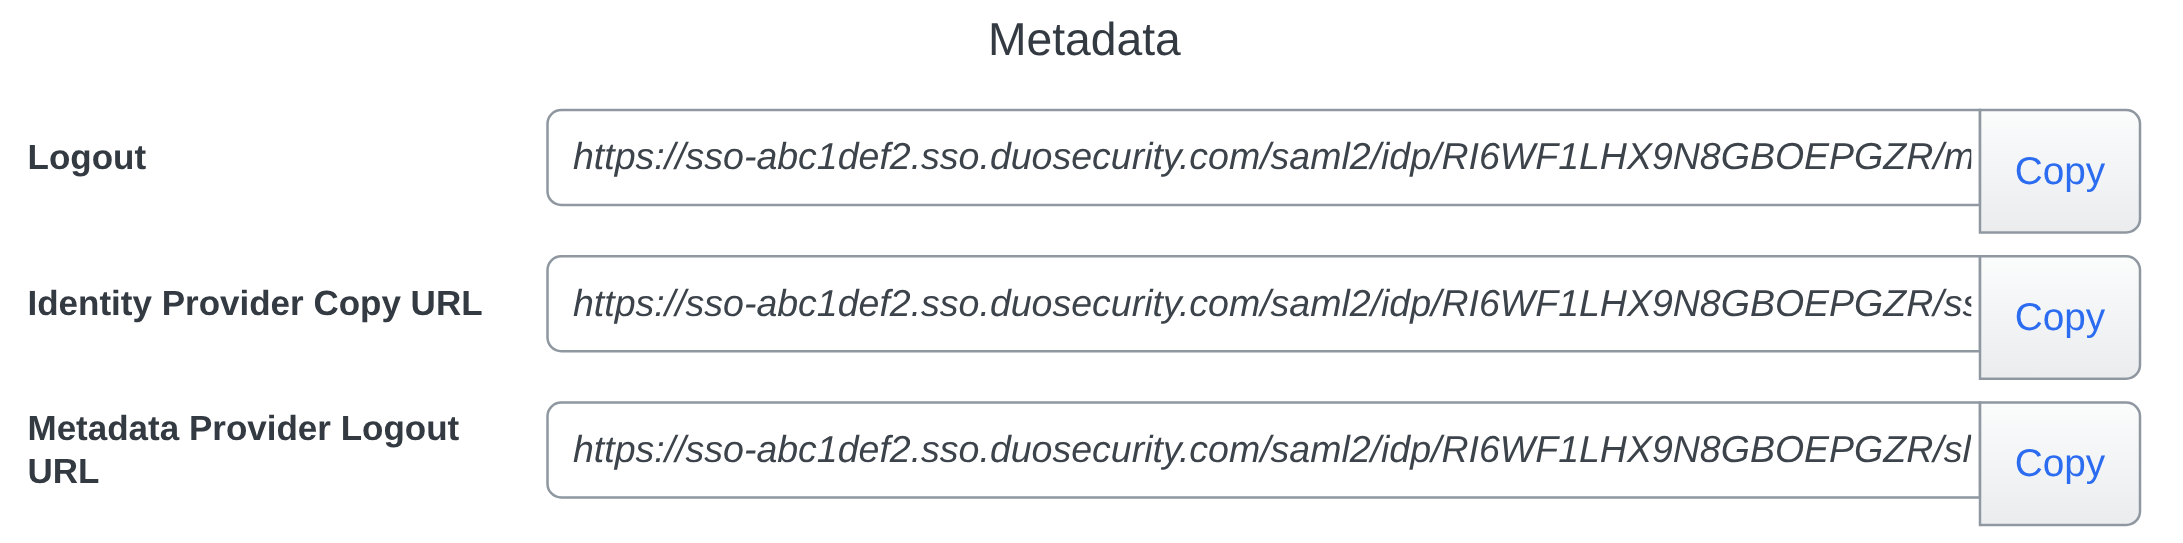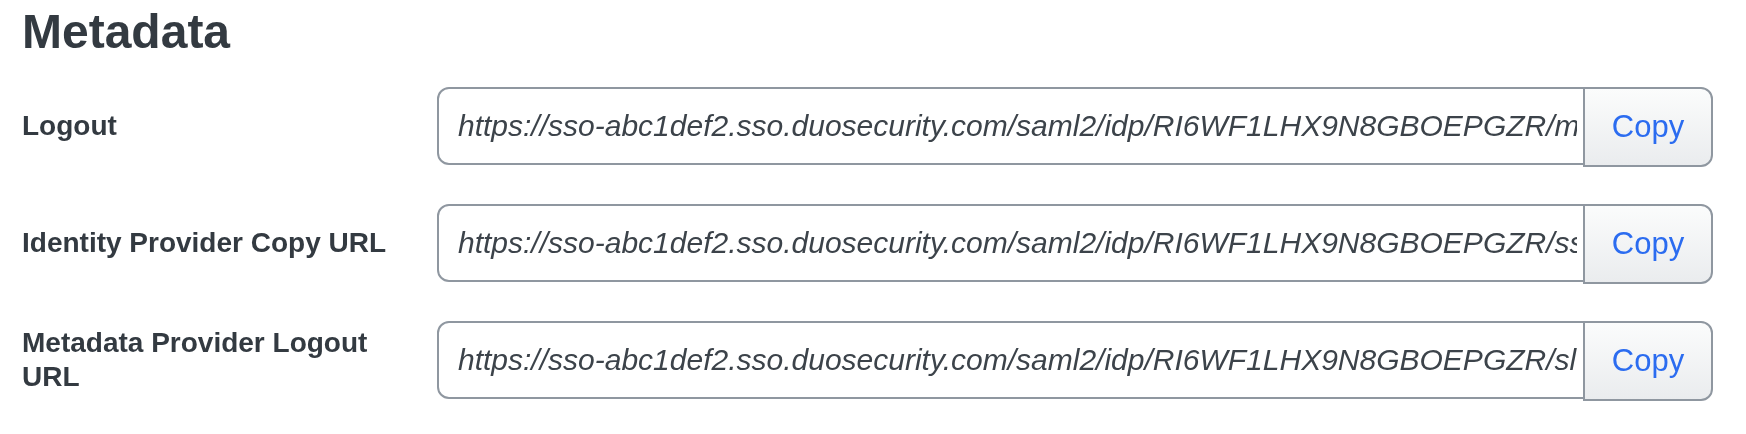--- a/index.html
+++ b/index.html
@@ -11,25 +11,26 @@
   }
   .page {
     width: 1746px;
     height: 434px;
     background: #ffffff;
     padding: 4px 33px 0 22px;
     overflow: hidden;
   }
   .section-title {
     margin: 0 0 28px 0;
-    font-size: 48px;
+    font-size: 37px;
     line-height: 55px;
-    font-weight: 700;
+    font-weight: 400;
     color: #333a41;
     letter-spacing: 0;
+    text-align: center;
   }
   .form-row {
     display: flex;
     align-items: center;
     margin-bottom: 39px;
   }
   .row-label {
     flex: none;
     width: 415px;
     font-size: 28px;
@@ -53,21 +54,21 @@
     font-family: "Liberation Sans", sans-serif;
     font-style: italic;
     font-size: 30px;
     color: #3c434a;
     padding: 0 6px 0 19px;
     outline: none;
   }
   .copy-button {
     flex: none;
     width: 130px;
-    height: 80px;
+    height: 100px;
     margin-left: -2px;
     border: 2px solid #8f97a0;
     border-radius: 0 12px 12px 0;
     background: linear-gradient(180deg, #fbfcfc 0%, #eaecee 100%);
     font-family: "Liberation Sans", sans-serif;
     font-size: 31px;
     color: #2b6cf0;
     cursor: pointer;
     padding: 0;
   }

